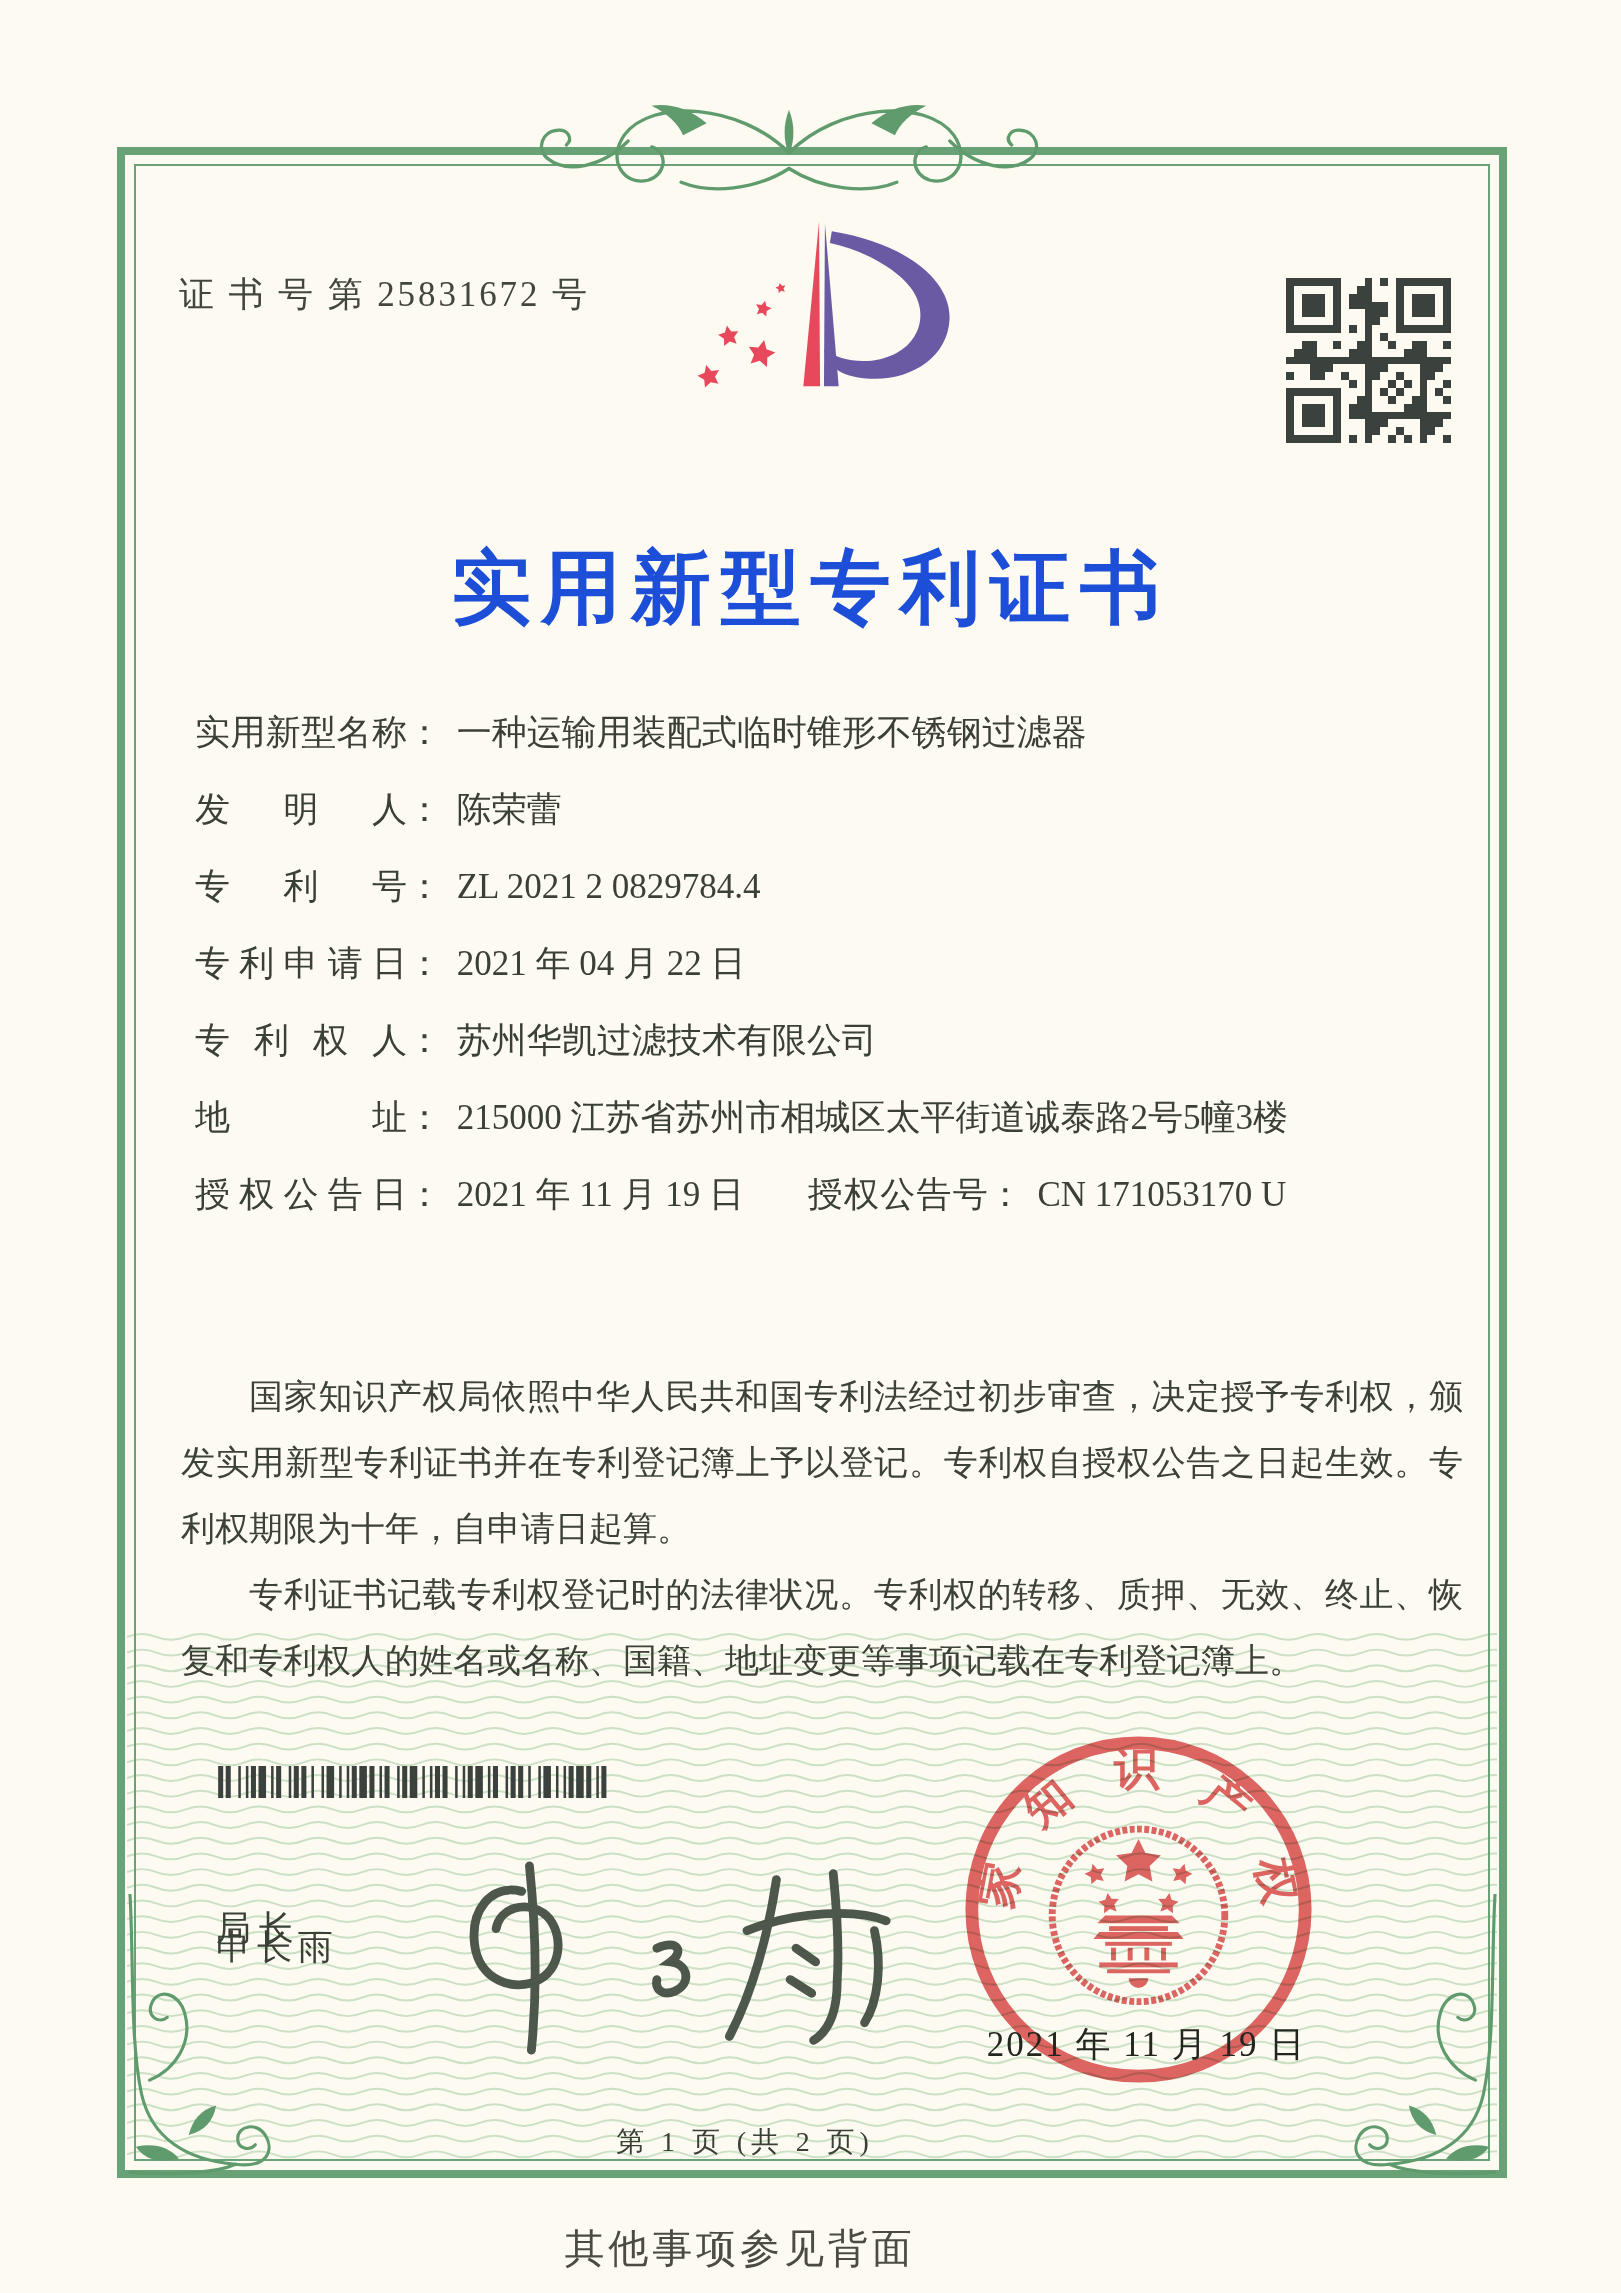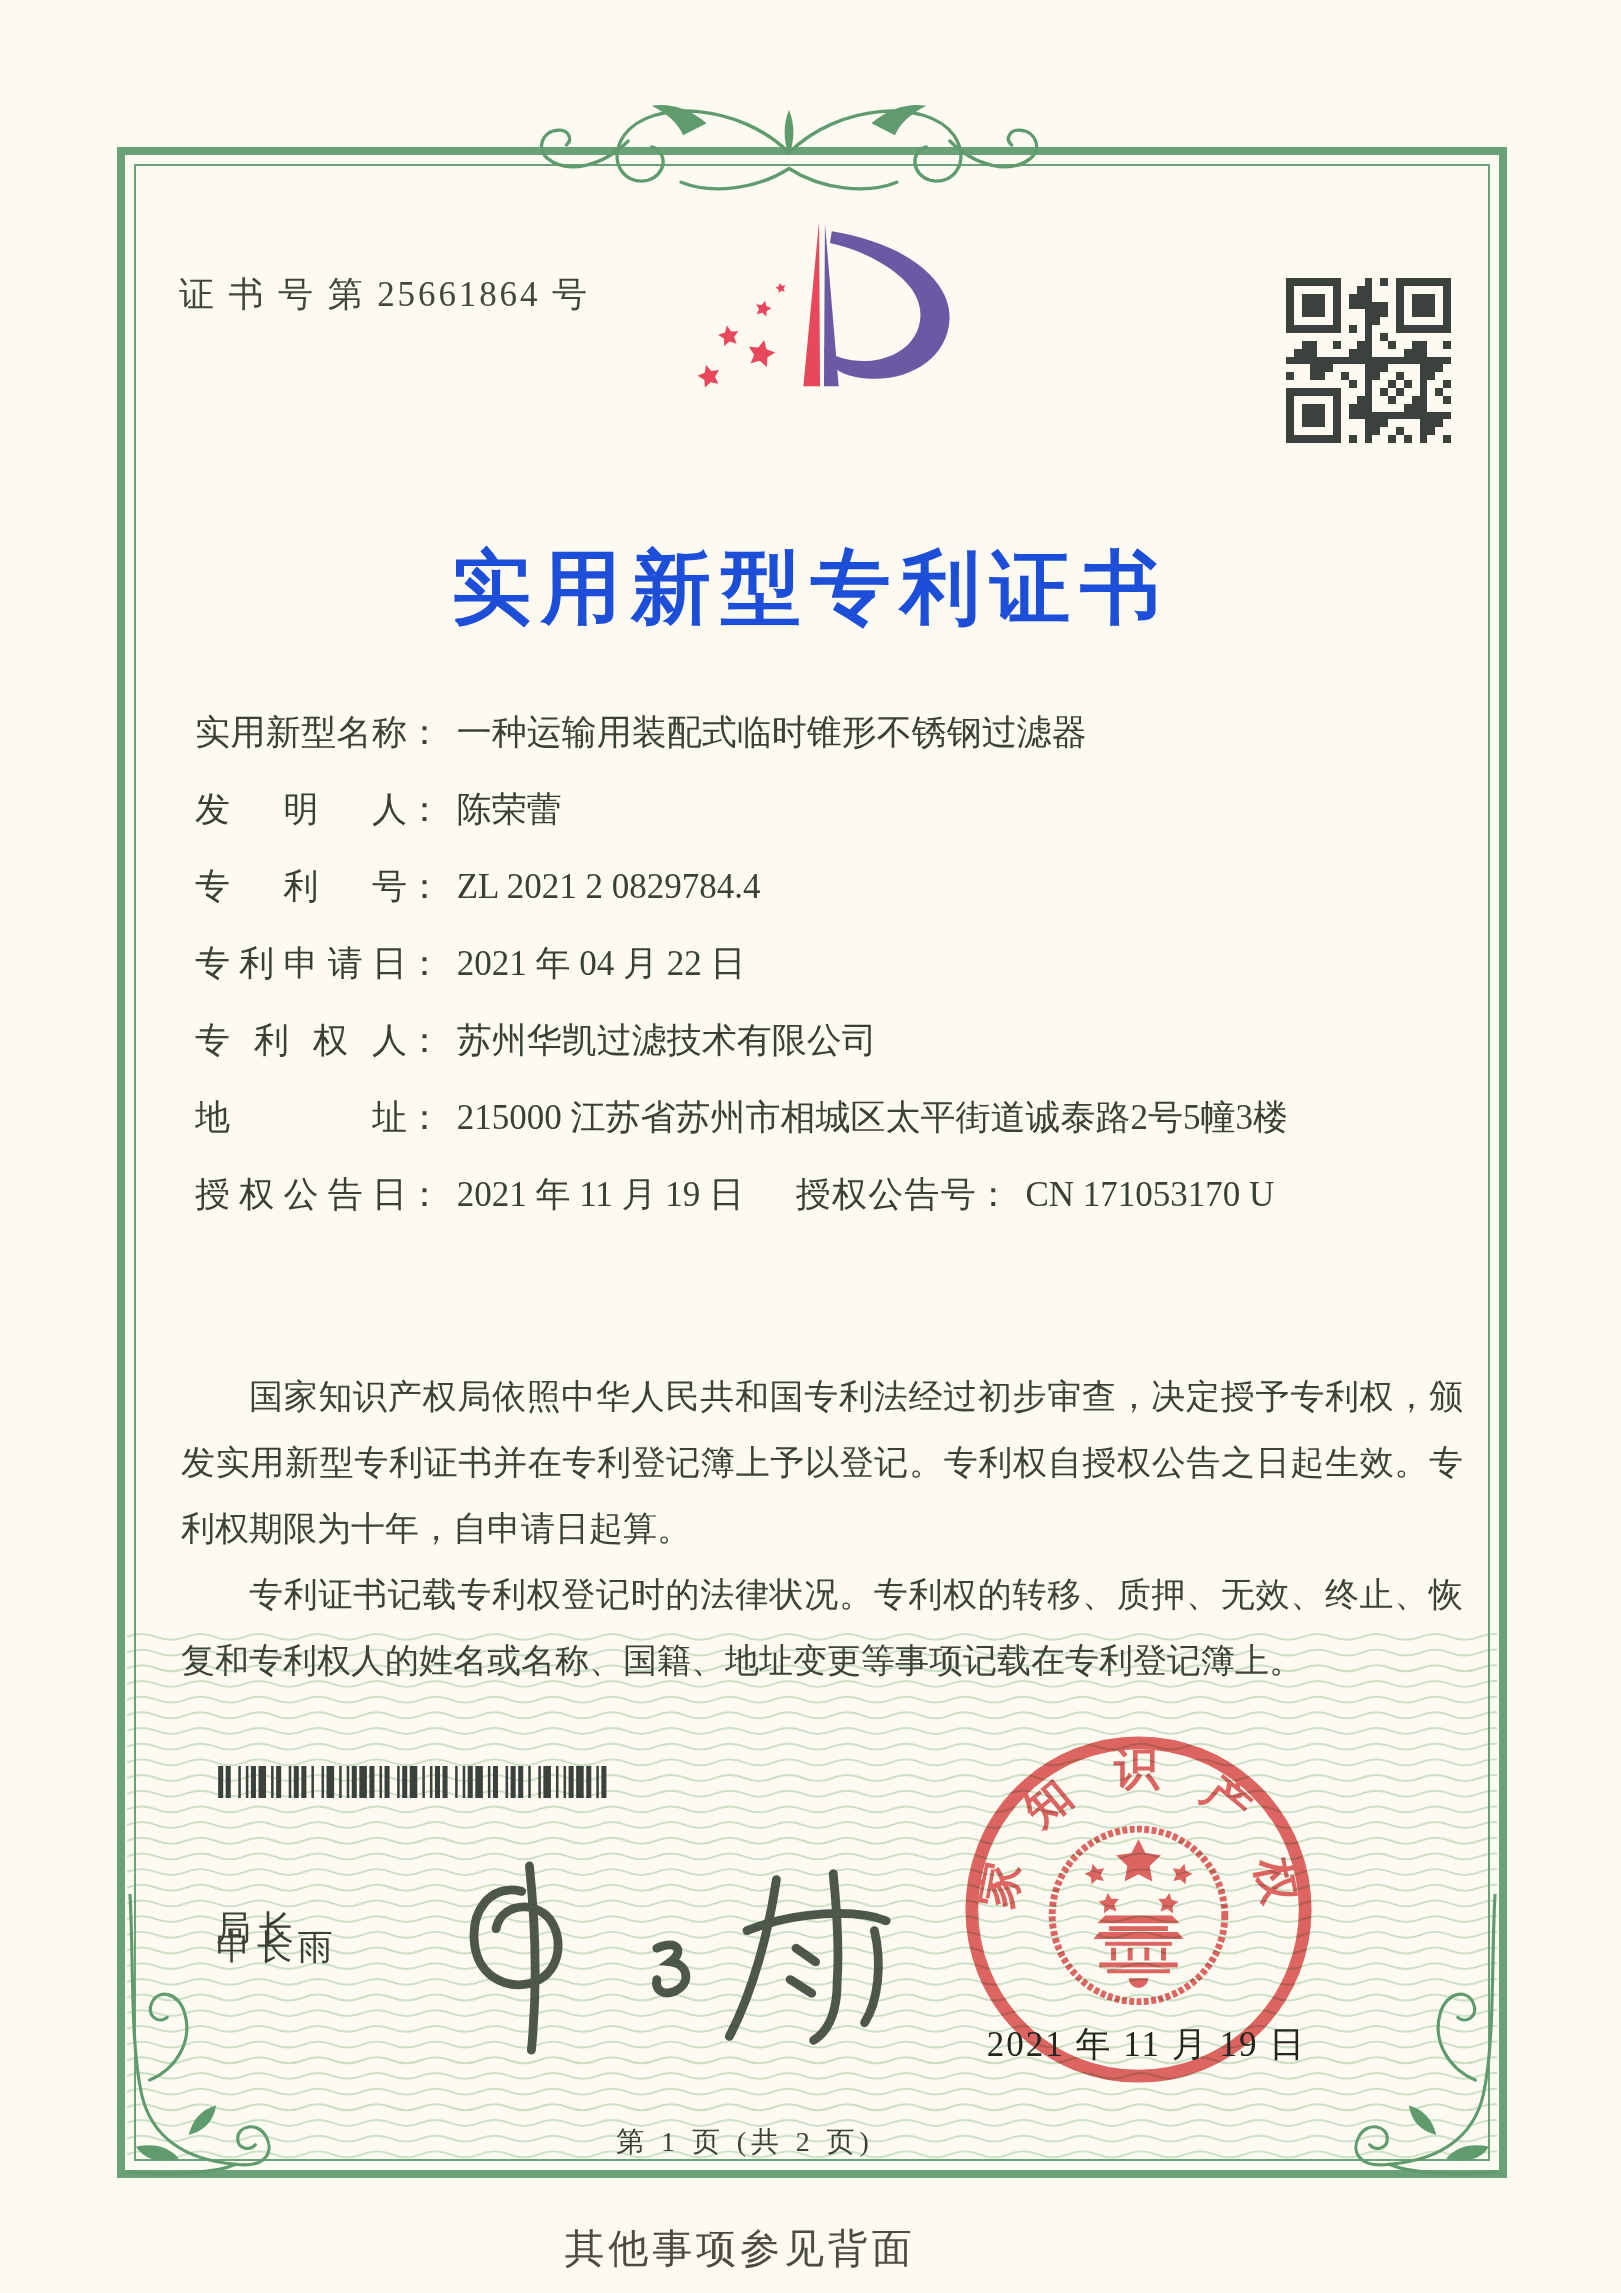--- a/index.html
+++ b/index.html
@@ -39,21 +39,21 @@
   .fields{
     position:absolute;left:195px;top:713px;width:1284px;z-index:3;
     display:flex;flex-direction:column;gap:38px;font-size:35px;line-height:39px;
   }
   .field-row{white-space:nowrap;}
   .flabel{
     display:inline-block;width:212px;vertical-align:top;
     text-align:justify;text-align-last:justify;text-justify:inter-character;
   }
   .flabel2{
-    display:inline-block;width:180px;vertical-align:top;margin-left:43px;
+    display:inline-block;width:180px;vertical-align:top;margin-left:55px;
     text-align:justify;text-align-last:justify;text-justify:inter-character;
   }
   .fcolon{display:inline-block;}
   .fvalue{display:inline-block;margin-left:5.9px;}
   .body-text{
     position:absolute;left:181px;top:1364px;width:1282px;z-index:3;
     font-size:34px;line-height:66px;text-align:justify;color:#3c4238;
   }
   .body-text p{margin:0;text-indent:2em;}
   .barcode{position:absolute;left:216px;top:1766px;z-index:3;}
@@ -168,21 +168,21 @@
       <path d="M118,276 C150,280 158,262 148,246 C140,233 120,236 120,250 C120,260 132,263 138,256"></path>
       <path d="M30,190 C58,178 74,150 66,122 C60,100 38,96 32,112 C27,125 40,133 48,126"></path>
       <path d="M118,276 C100,284 60,288 10,284"></path>
     </g>
     <g fill="#5f9b6c">
       <path d="M16,258 q28,-6 44,12 q-30,8 -44,-12 z"></path>
       <path d="M70,246 q6,-24 28,-30 q-4,24 -28,30 z"></path>
     </g>
   </svg>
 
-  <div class="cert-no">证 书 号 第 25661864 号</div>
+  <div class="cert-no">证 书 号 第 25831672 号</div>
 
   <svg class="logo" width="314" height="206" viewBox="0 0 320 210">
     <g fill="var(--logo-red)">
       <use href="#star" transform="translate(118,96) scale(0.55) rotate(-12)"></use>
       <use href="#star" transform="translate(100,117) scale(0.85) rotate(14)"></use>
       <use href="#star" transform="translate(65,145) scale(1.1) rotate(-10)"></use>
       <use href="#star" transform="translate(98,163) scale(1.45) rotate(12)"></use>
       <use href="#star" transform="translate(45,186) scale(1.2) rotate(-15)"></use>
       <polygon points="157,28 141,196 158,196"></polygon>
     </g>

